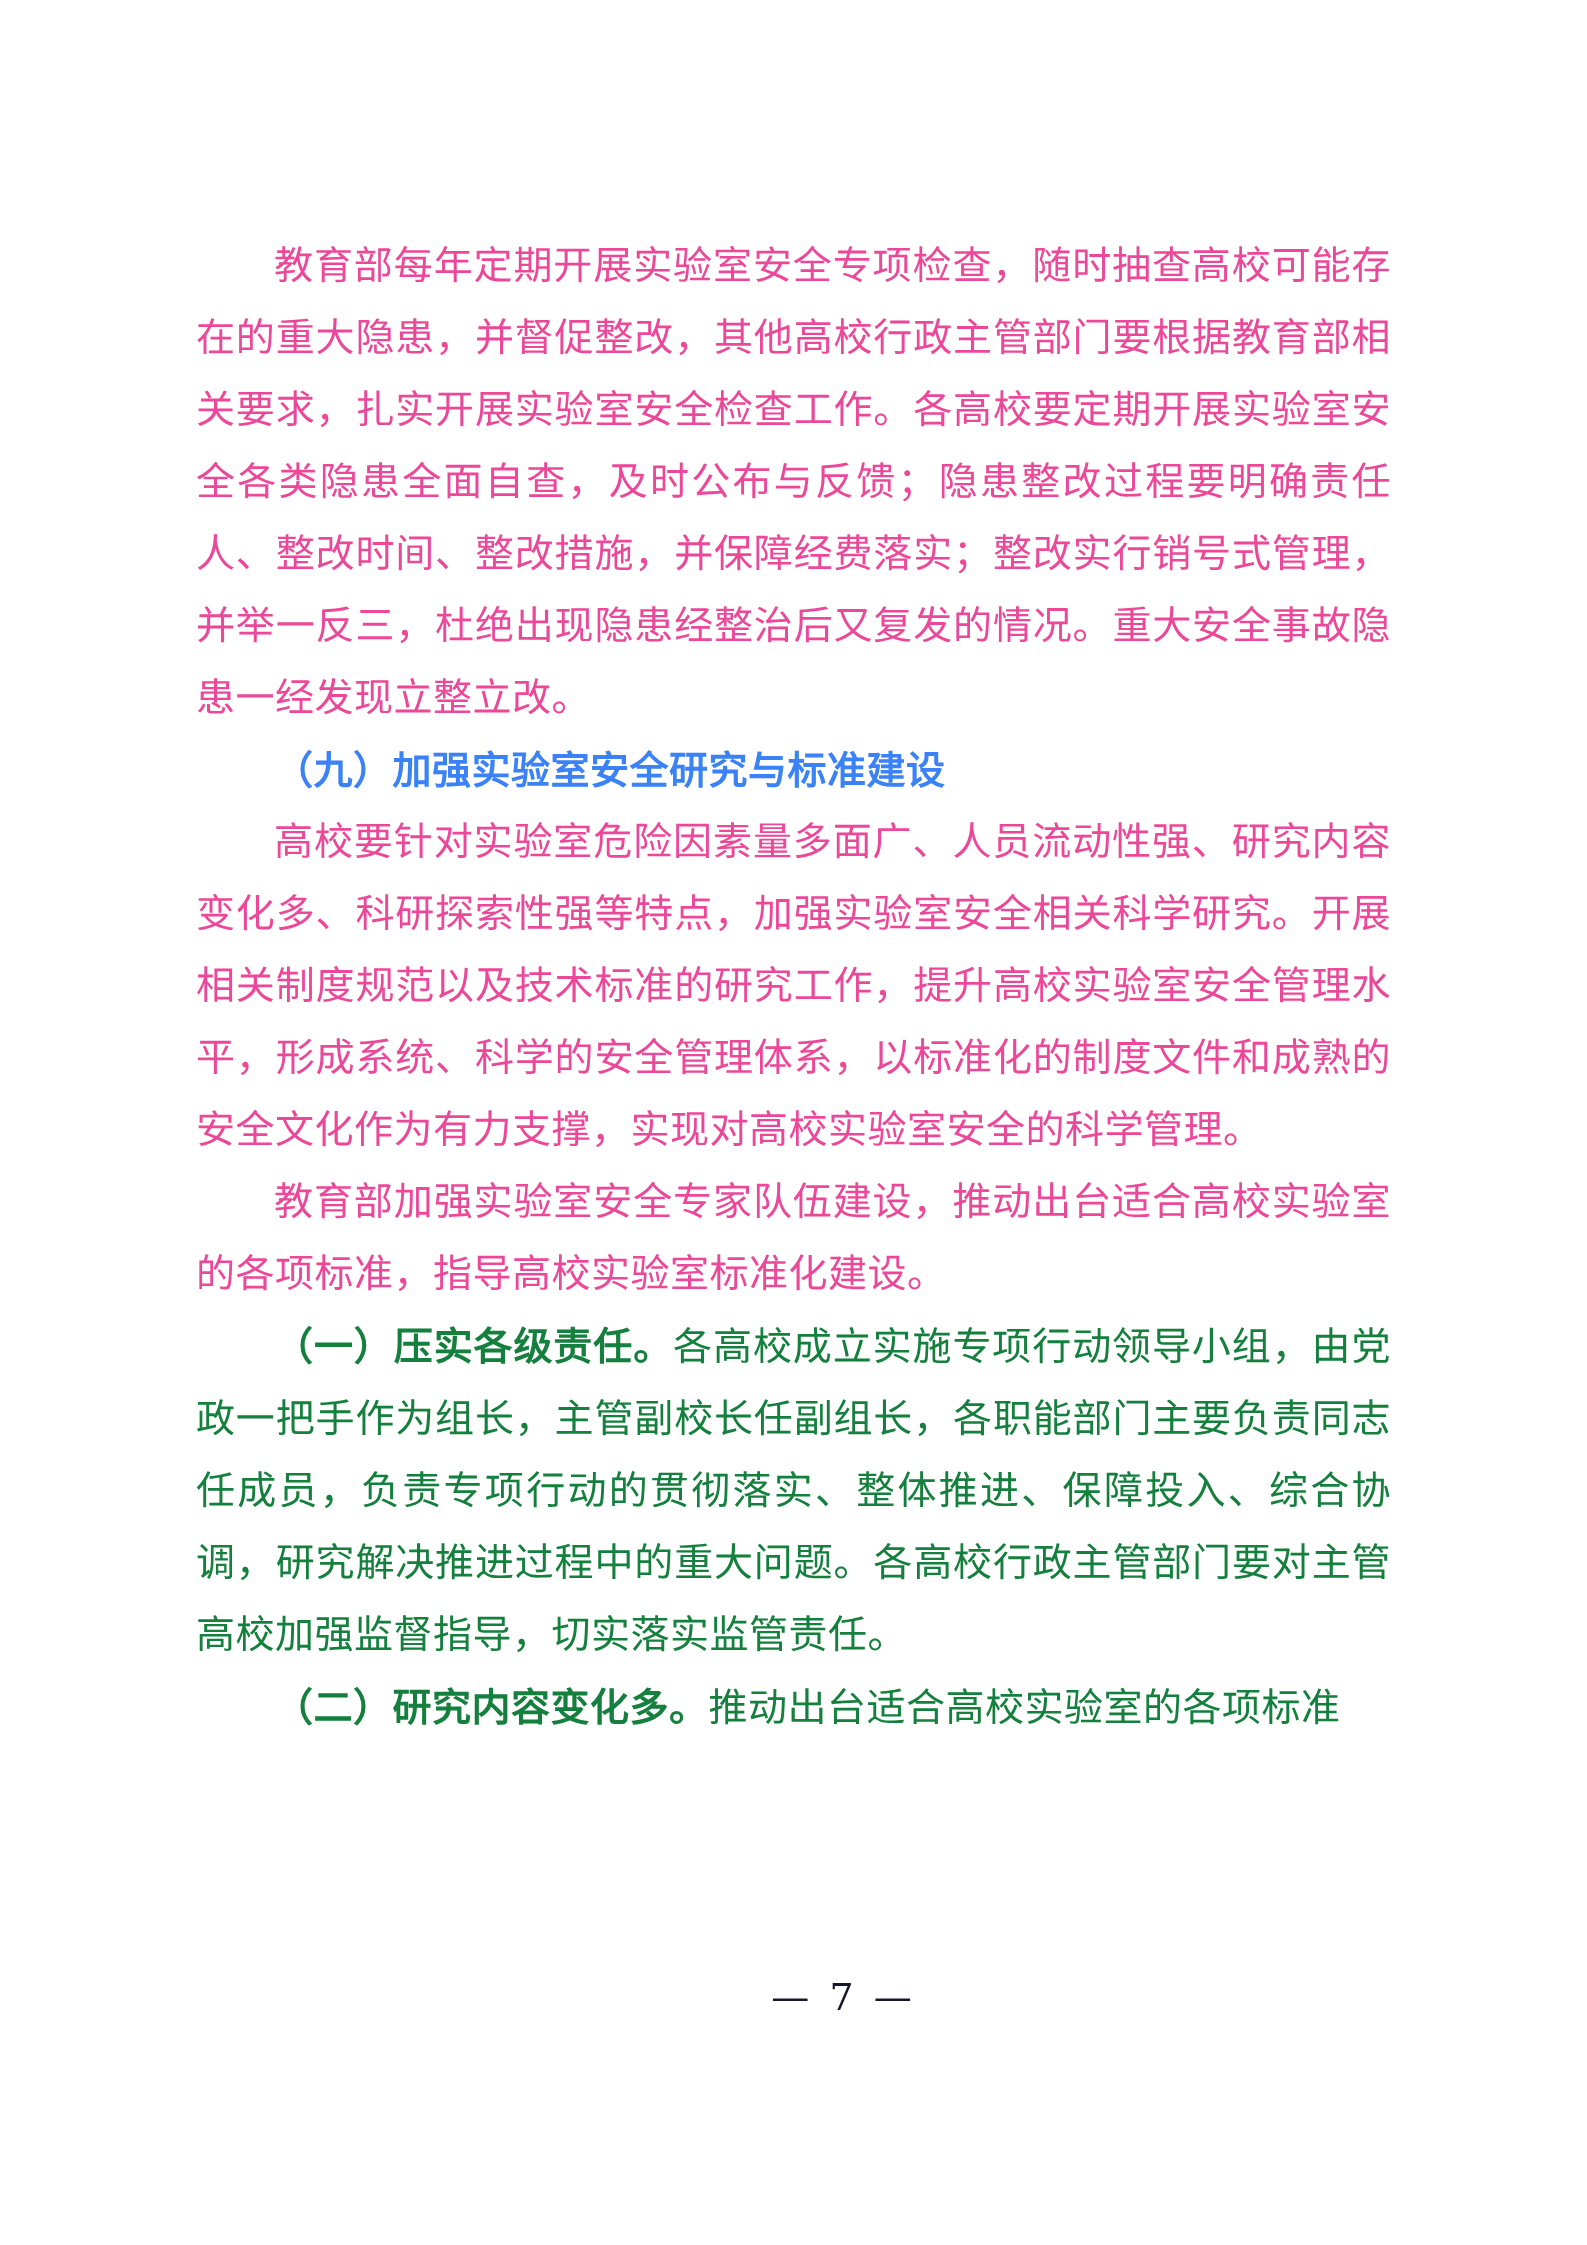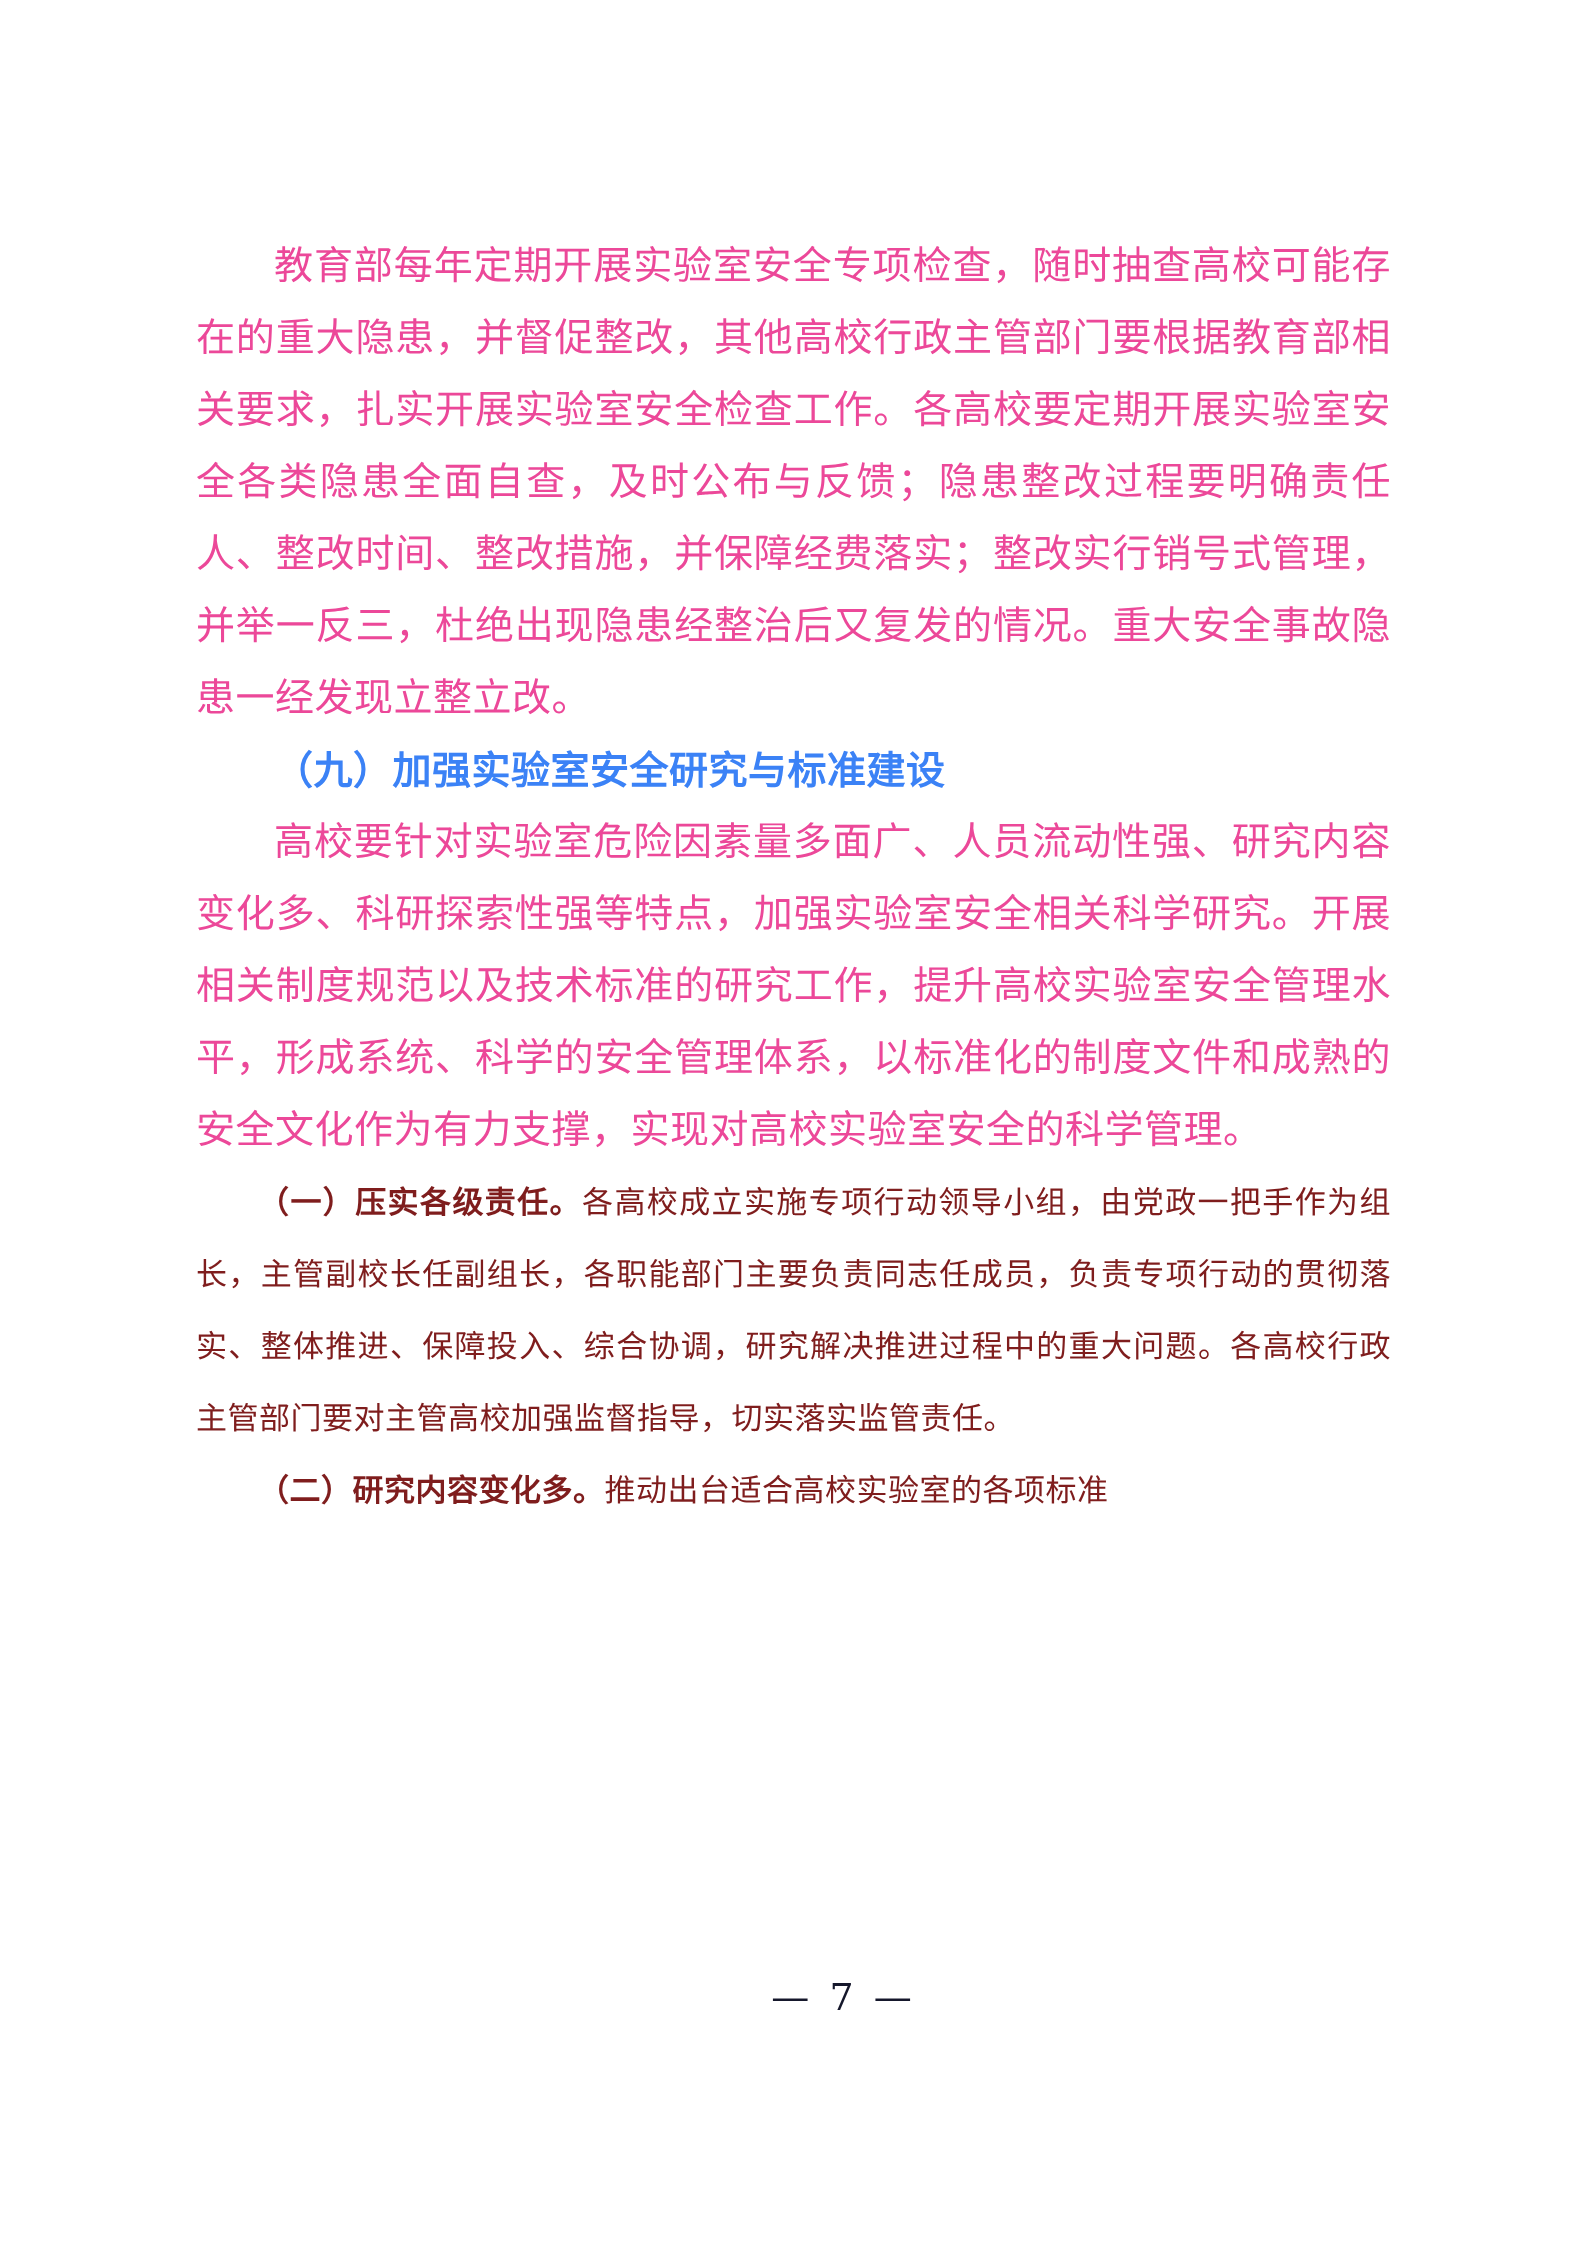--- a/index.html
+++ b/index.html
@@ -38,27 +38,27 @@
     margin: 0;
     font-size: 39px;
     line-height: 72px;
     text-indent: 2em;
     letter-spacing: 0.5px;
     font-weight: bold;
     color: #3b82f6;
   }
   p.mixed-par {
     margin: 0;
-    font-size: 31px;
+    font-size: 39px;
     line-height: 72px;
     text-align: justify;
     text-justify: inter-ideograph;
     text-indent: 2em;
     letter-spacing: 0.5px;
-    color: #7f1d1d;
+    color: #15803d;
   }
   p.mixed-par .lead {
     font-weight: bold;
   }
   .footer {
     position: absolute;
     left: 0;
     right: 0;
     top: 1975px;
     text-align: center;
@@ -78,20 +78,21 @@
 <div class="page">
 
   <div class="content">
 
     <p class="body-par">教育部每年定期开展实验室安全专项检查，随时抽查高校可能存在的重大隐患，并督促整改，其他高校行政主管部门要根据教育部相关要求，扎实开展实验室安全检查工作。各高校要定期开展实验室安全各类隐患全面自查，及时公布与反馈；隐患整改过程要明确责任人、整改时间、整改措施，并保障经费落实；整改实行销号式管理，并举一反三，杜绝出现隐患经整治后又复发的情况。重大安全事故隐患一经发现立整立改。</p>
 
     <p class="heading-par">（九）加强实验室安全研究与标准建设</p>
 
     <p class="body-par">高校要针对实验室危险因素量多面广、人员流动性强、研究内容变化多、科研探索性强等特点，加强实验室安全相关科学研究。开展相关制度规范以及技术标准的研究工作，提升高校实验室安全管理水平，形成系统、科学的安全管理体系，以标准化的制度文件和成熟的安全文化作为有力支撑，实现对高校实验室安全的科学管理。</p>
 
+    <p class="body-par">教育部加强实验室安全专家队伍建设，推动出台适合高校实验室的各项标准，指导高校实验室标准化建设。</p>
 
 
     <p class="mixed-par">
       <span class="lead">（一）压实各级责任。</span><span>各高校成立实施专项行动领导小组，由党政一把手作为组长，主管副校长任副组长，各职能部门主要负责同志任成员，负责专项行动的贯彻落实、整体推进、保障投入、综合协调，研究解决推进过程中的重大问题。各高校行政主管部门要对主管高校加强监督指导，切实落实监管责任。</span>
     </p>
 
     <p class="mixed-par">
       <span class="lead">（二）研究内容变化多。</span><span>推动出台适合高校实验室的各项标准</span>
     </p>
 

